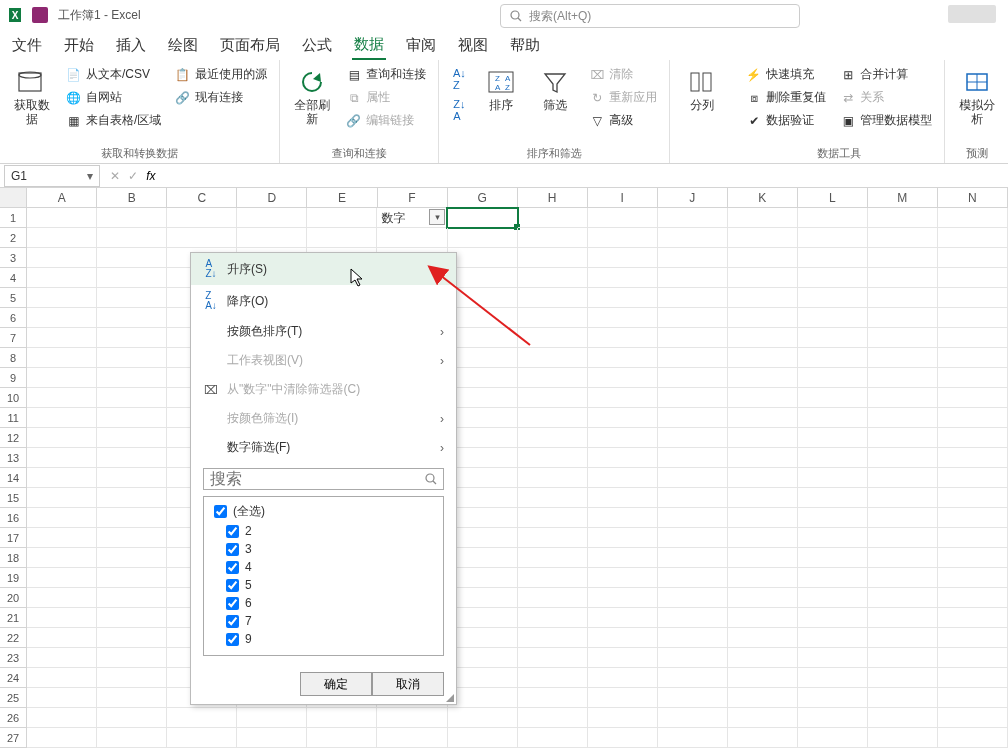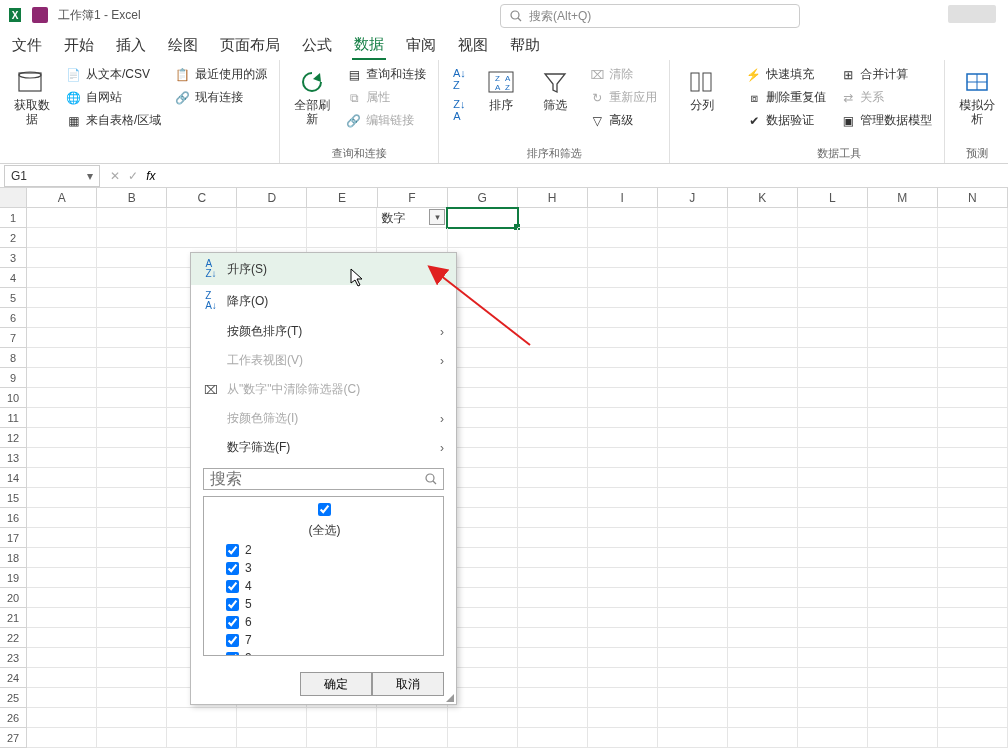--- a/index.html
+++ b/index.html
@@ -58,21 +58,21 @@
 .fm-item.hover { background: #e6f2ea; }
 .fm-item.disabled { color: #aaa; }
 .fm-item .arrow { margin-left: auto; color: #666; }
 .fm-item .iticon { width: 16px; display: inline-flex; justify-content: center; color: #555; }
 .fm-search { margin: 6px 12px; }
 .fm-search input { width: 100%; height: 22px; border: 1px solid #aaa; padding: 0 22px 0 6px; font-size: 16px; }
 .fm-search { position: relative; }
 .fm-search .sicon { position: absolute; right: 6px; top: 4px; color: #888; }
 .fm-list { margin: 0 12px 8px; border: 1px solid #aaa; height: 160px; overflow: auto; padding: 4px; }
 .fm-check { display: flex; align-items: center; gap: 6px; padding: 2px 4px 2px 18px; font-size: 12px; }
-.fm-check.first { padding-left: 6px; flex-direction: column; }
+.fm-check.first { padding-left: 6px; }
 .fm-check input { width: 13px; height: 13px; }
 .fm-btns { display: flex; justify-content: flex-end; gap: 0; padding: 8px 12px; }
 .fm-btns button { width: 72px; height: 24px; border: 1px solid #999; background: #f0f0f0; font-size: 12px; cursor: pointer; }
 .fm-resize { position: absolute; right: 2px; bottom: 2px; width: 10px; height: 10px; }
 .fm-resize::before { content: ""; position: absolute; right: 0; bottom: 0; border-right: 8px solid #999; border-top: 8px solid transparent; }
 
 
 .redarrow { position: absolute; left: 350px; top: 265px; pointer-events: none; z-index: 60; }
 .cursor { position: absolute; left: 350px; top: 268px; z-index: 61; pointer-events: none; }
 
@@ -147,20 +147,21 @@
         <div class="smallbtn">
             <span class="sicon">📋</span>
             <span>最近使用的源</span>
           </div>
         <div class="smallbtn">
             <span class="sicon">🔗</span>
             <span>现有连接</span>
           </div>
       </div>
     </div>
+    <div class="rgroup-label">获取和转换数据</div>
   </div>
 
   <div class="rgroup">
     <div class="rgroup-body">
       <div class="bigbtn">
         <span class="bicon">
             <svg width="28" height="26">
               <path d="M14 4 A9 9 0 1 0 23 13" fill="none" stroke="#107c41" stroke-width="2"></path>
               <path d="M22 4 L23 13 L15 10 Z" fill="#107c41"></path>
             </svg>

